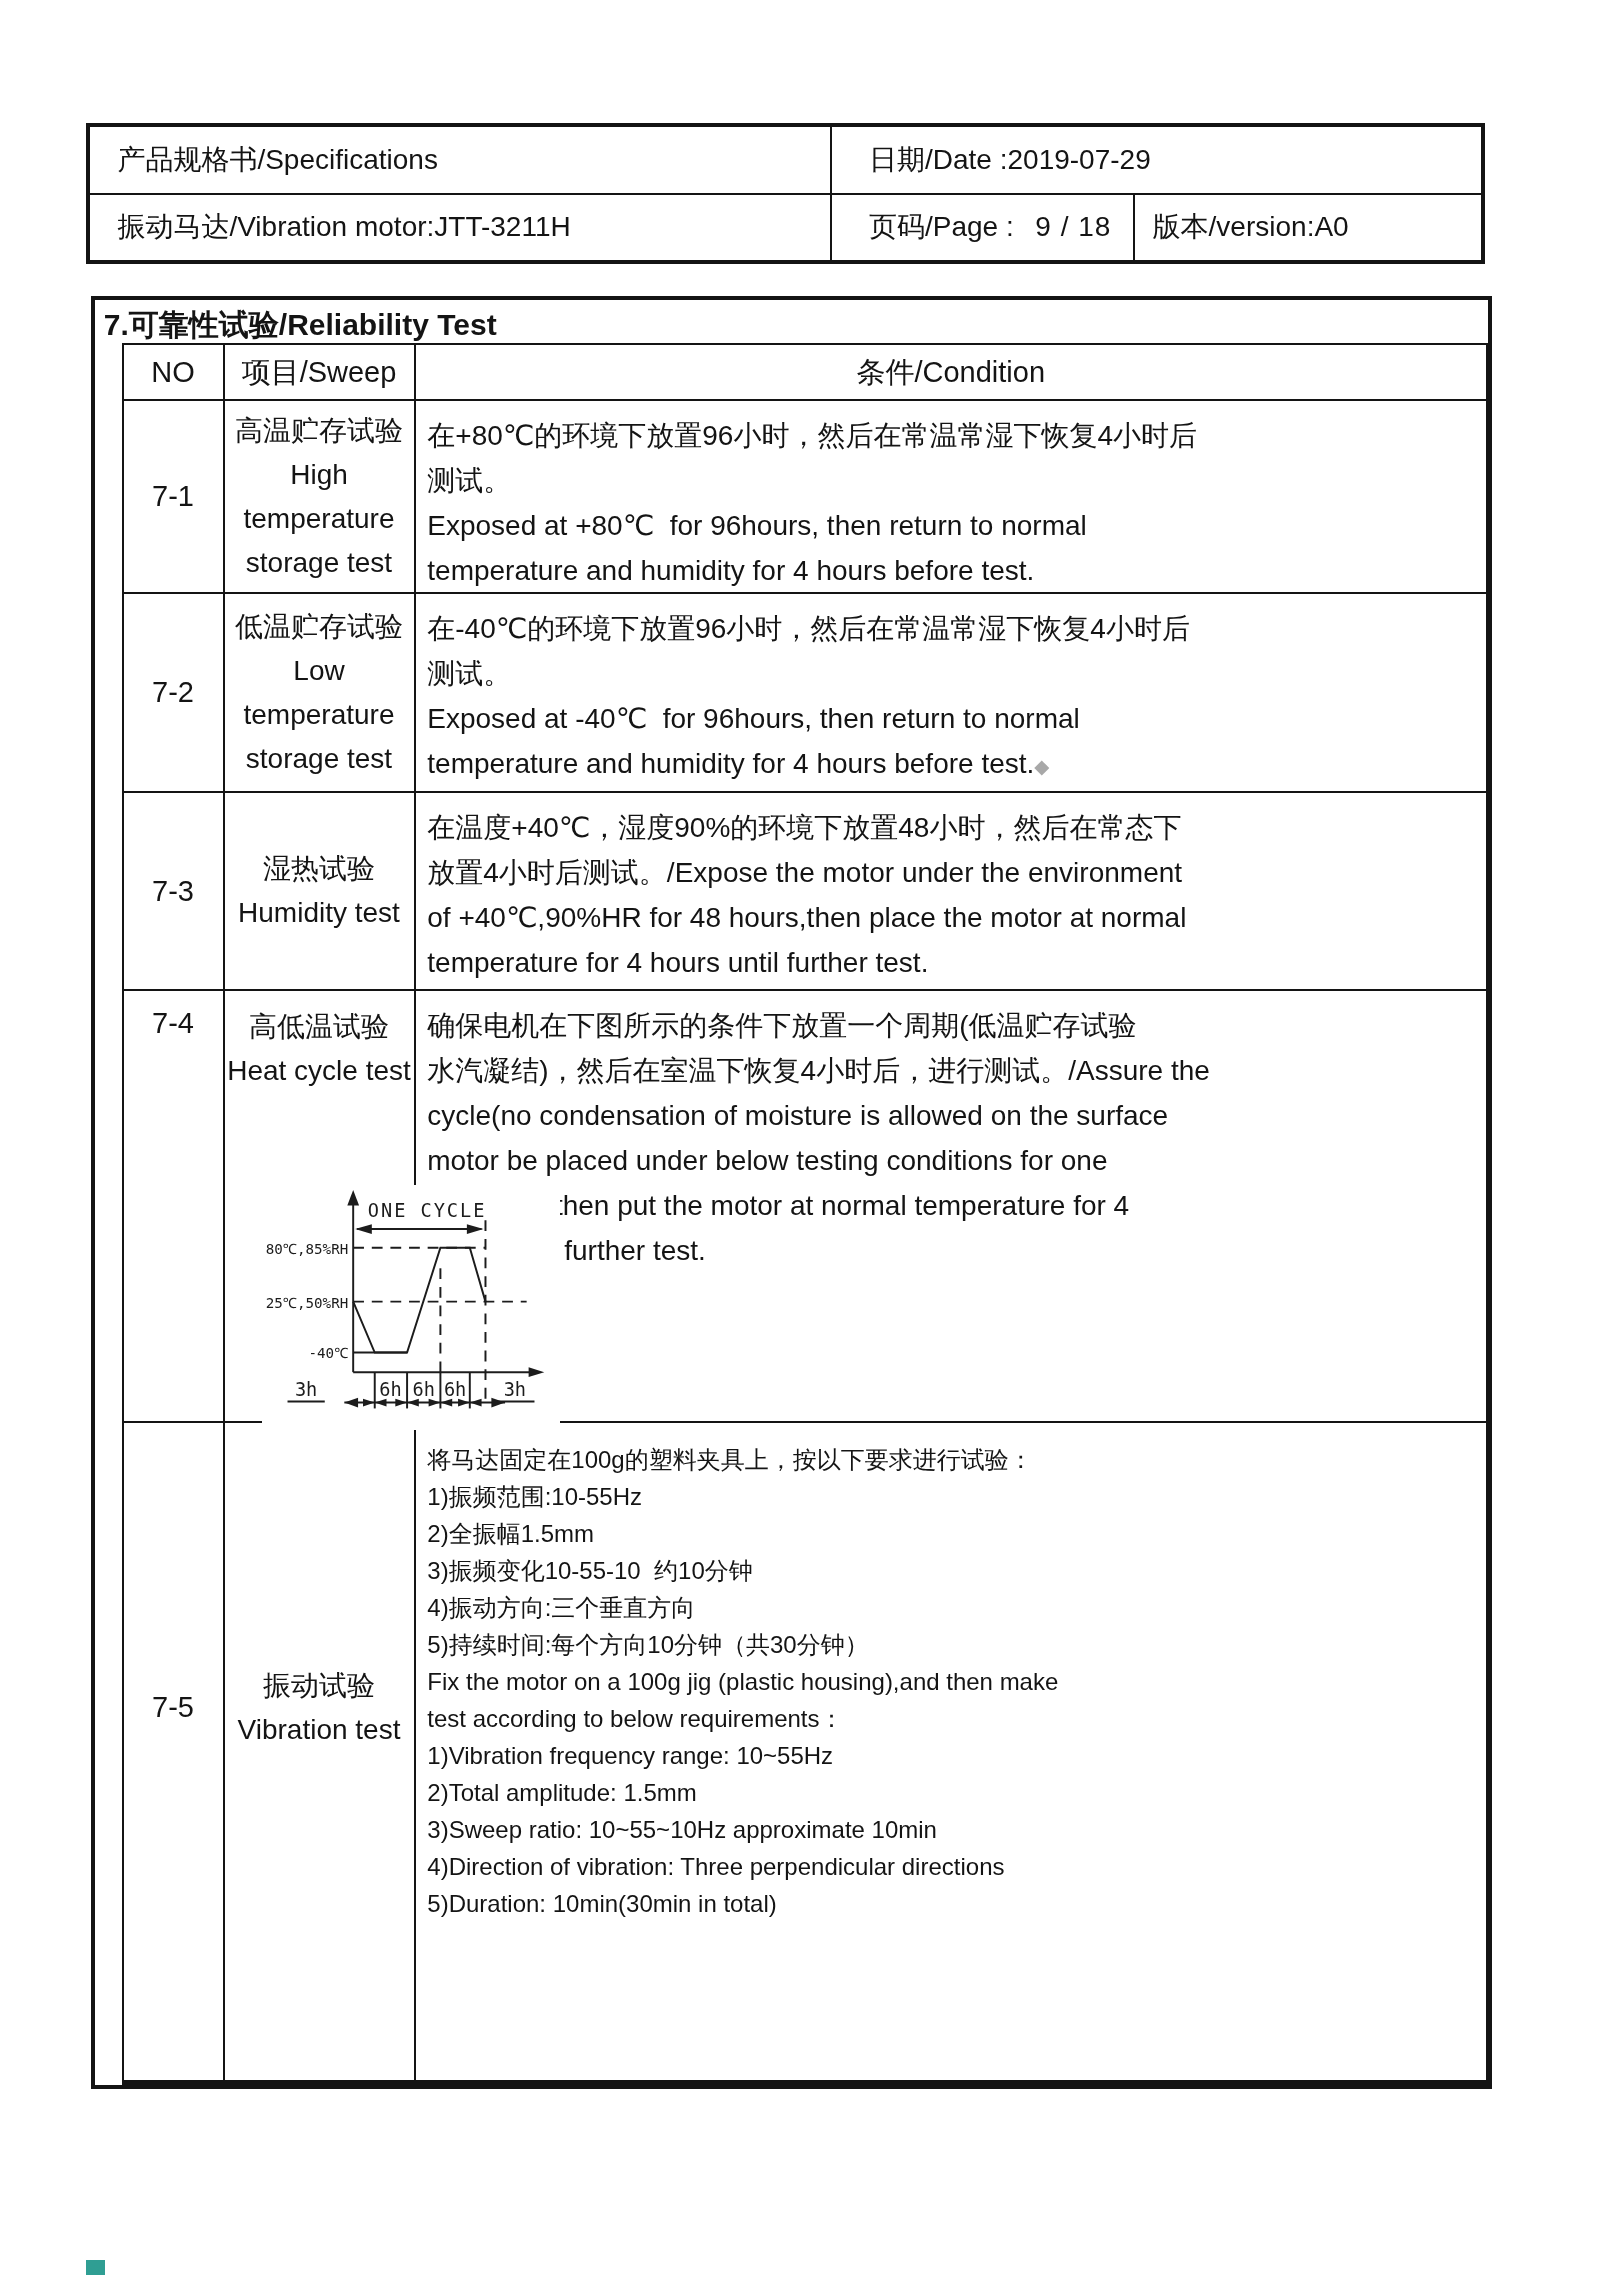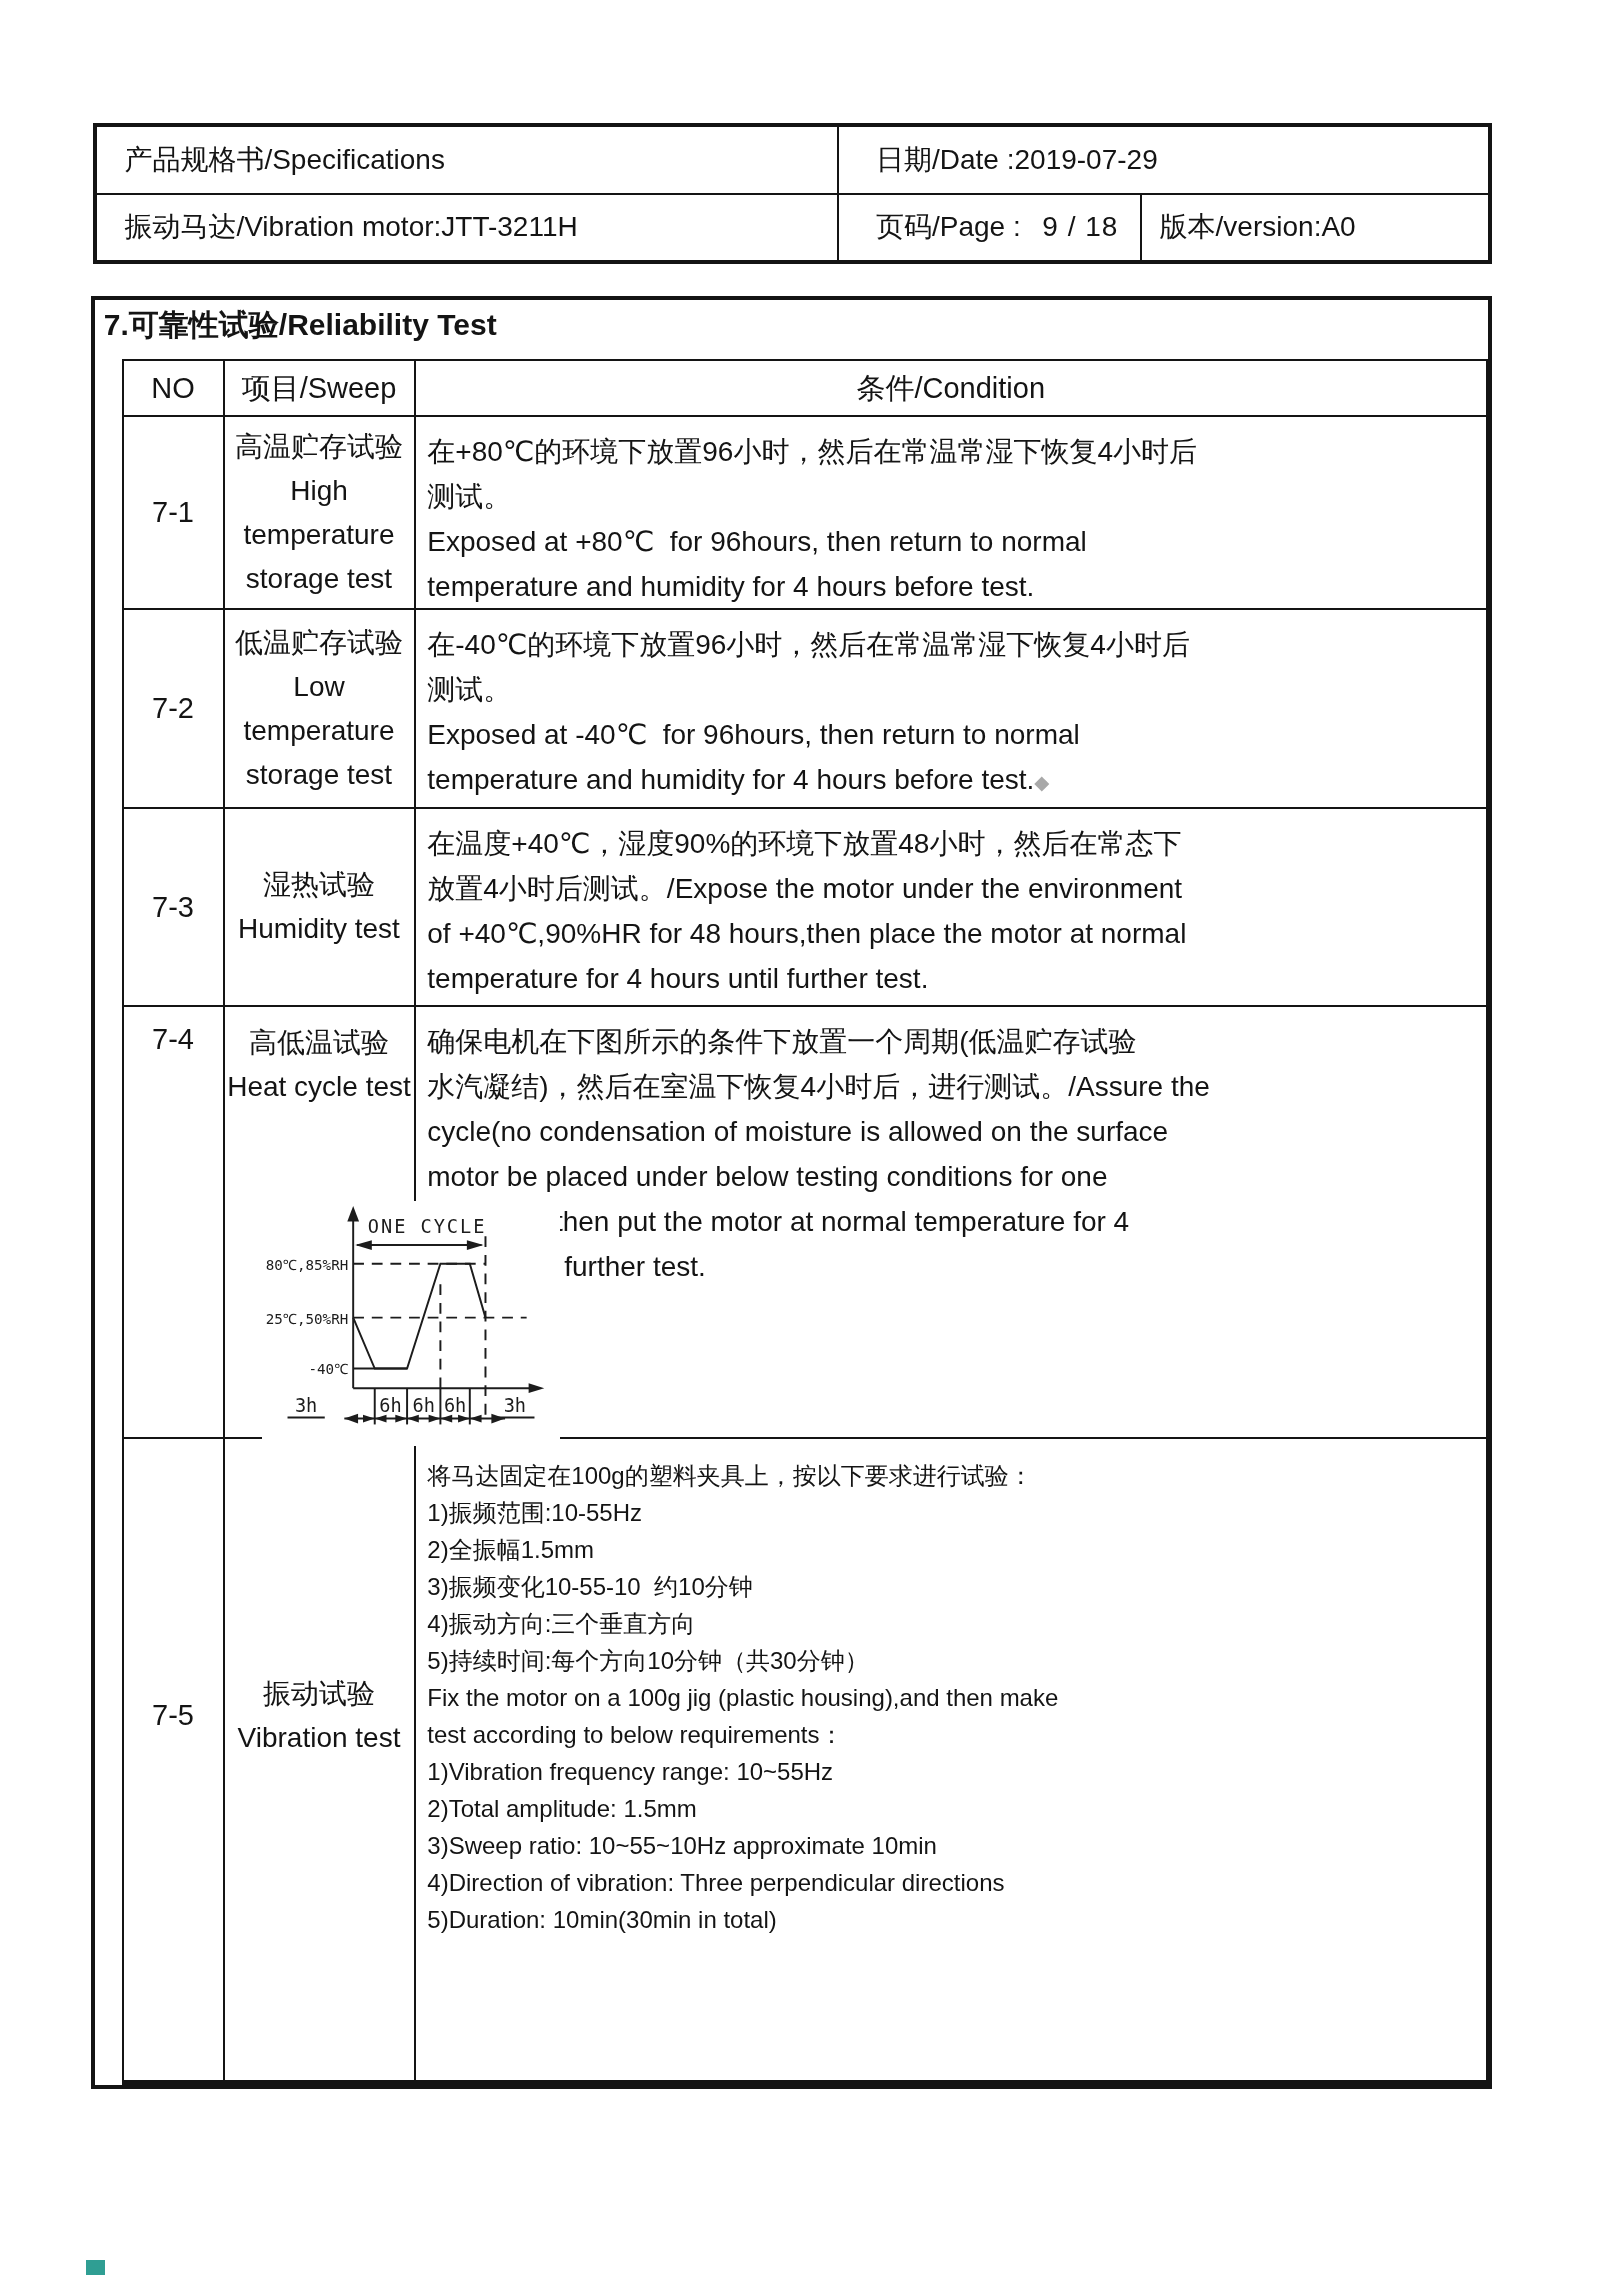--- a/index.html
+++ b/index.html
@@ -4,21 +4,21 @@
 <style>
   * { margin:0; padding:0; box-sizing:border-box; }
   html,body { background:#ffffff; }
   .page {
     position:relative; width:1621px; height:2293px; background:#fff;
     font-family:"Liberation Sans","DejaVu Sans",sans-serif; color:#141414; overflow:hidden;
   }
 
   
   .hdr {
-    position:absolute; left:93px; top:123px; width:1399px; height:141px;
+    position:absolute; left:86px; top:123px; width:1399px; height:141px;
     border:4.9px solid #141414; display:flex; flex-direction:column; background:#fff;
   }
   .hdr-row { display:flex; flex:1; min-height:0; }
   .hdr-row.first { border-bottom:2px solid #141414; }
   .hcell { display:flex; align-items:center; font-size:28px; white-space:pre; }
   .hcell.spec, .hcell.motor { width:742px; border-right:2px solid #141414; padding-left:27.4px; }
   .hcell.date { flex:1; padding-left:37px; }
   .hcell.pagec { width:303px; border-right:2px solid #141414; padding-left:37px; }
   .hcell.ver { flex:1; padding-left:17.6px; }
   .pgval { margin-left:21.6px; letter-spacing:1px; }
@@ -27,21 +27,21 @@
   .section {
     position:absolute; left:91px; top:296px; width:1401px; height:1793px;
     border:4.9px solid #141414; background:#fff;
   }
   .sec-title { font-size:30px; font-weight:bold; padding:4.9px 0 0 8.8px; white-space:pre; }
 
   
   .rtable {
     position:absolute; left:26.5px; top:43px; right:0; bottom:0;
     border:2.9px solid #141414; border-bottom-width:5.9px;
-    display:flex; flex-direction:column; background:#fff;margin-top:16px;
+    display:flex; flex-direction:column; background:#fff;
   }
   .trow { display:flex; border-bottom:2px solid #141414; min-height:0; }
   .trow.last { border-bottom:none; }
   .cell { border-right:2px solid #141414; min-width:0; }
   .cell.no   { width:101px; display:flex; align-items:center; justify-content:center; font-size:29px; }
   .cell.item { width:191px; display:flex; flex-direction:column; align-items:center; justify-content:center;
                text-align:center; font-size:28px; line-height:44px; }
   .cell.cond { flex:1; border-right:none; padding:11.8px 13.7px 0 11.8px; font-size:28px; line-height:45px; }
   .cl { white-space:pre-wrap; }
 

